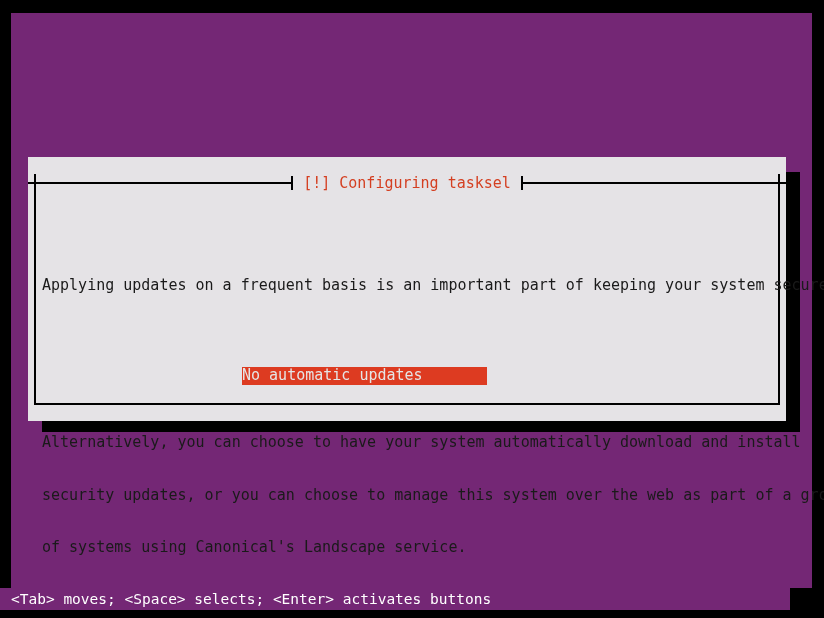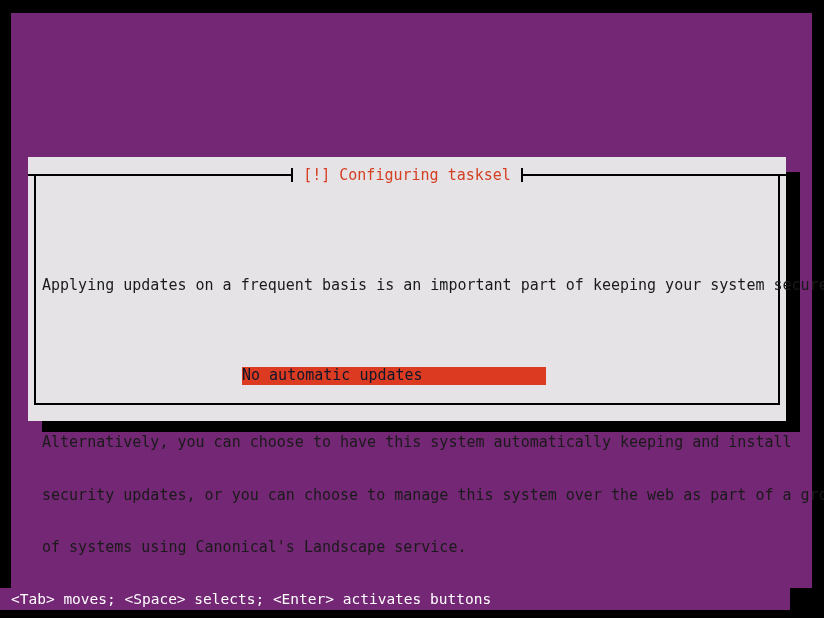--- a/index.html
+++ b/index.html
@@ -67,21 +67,21 @@
     width: 758px;
     height: 264px;
     background: #e5e3e6;
     box-sizing: border-box;
   }
 
   
   #title-row {
     position: absolute;
     left: 0px;
-    top: 8px;
+    top: 16px;
     width: 758px;
     height: 20px;
     display: flex;
     align-items: center;
     white-space: pre;
   }
   .title-rule {
     flex: 1 1 auto;
     height: 2px;
     background: #000000;
@@ -148,22 +148,22 @@
     color: #1a1a1a;
     white-space: pre;
   }
   .option {
     white-space: pre;
     padding: 0px 0px;
     height: 17.5px;
   }
   .option.selected {
     background: #dd3b21;
-    color: #0f172a;
-    width: 304px;
+    color: #e5e5e5;
+    width: 245px;
   }
 </style>
 </head>
 <body>
 
 <div id="screen">
 
   <div id="desktop"></div>
 
   <div id="dialog-shadow"></div>
@@ -178,21 +178,21 @@
       <div class="title-rule right"></div>
     </div>
 
     <div id="body">
 
       <div class="para">
         <div class="line">Applying updates on a frequent basis is an important part of keeping your system secure.</div>
       </div>
 
       <div class="para">
-        <div class="line">Alternatively, you can choose to have this system automatically keeping and install</div>
+        <div class="line">Alternatively, you can choose to have your system automatically download and install</div>
         <div class="line">security updates, or you can choose to manage this system over the web as part of a group</div>
         <div class="line">of systems using Canonical's Landscape service.</div>
       </div>
 
       
 
     </div>
 
     <div id="options">
       <div class="option selected">No automatic updates</div>

